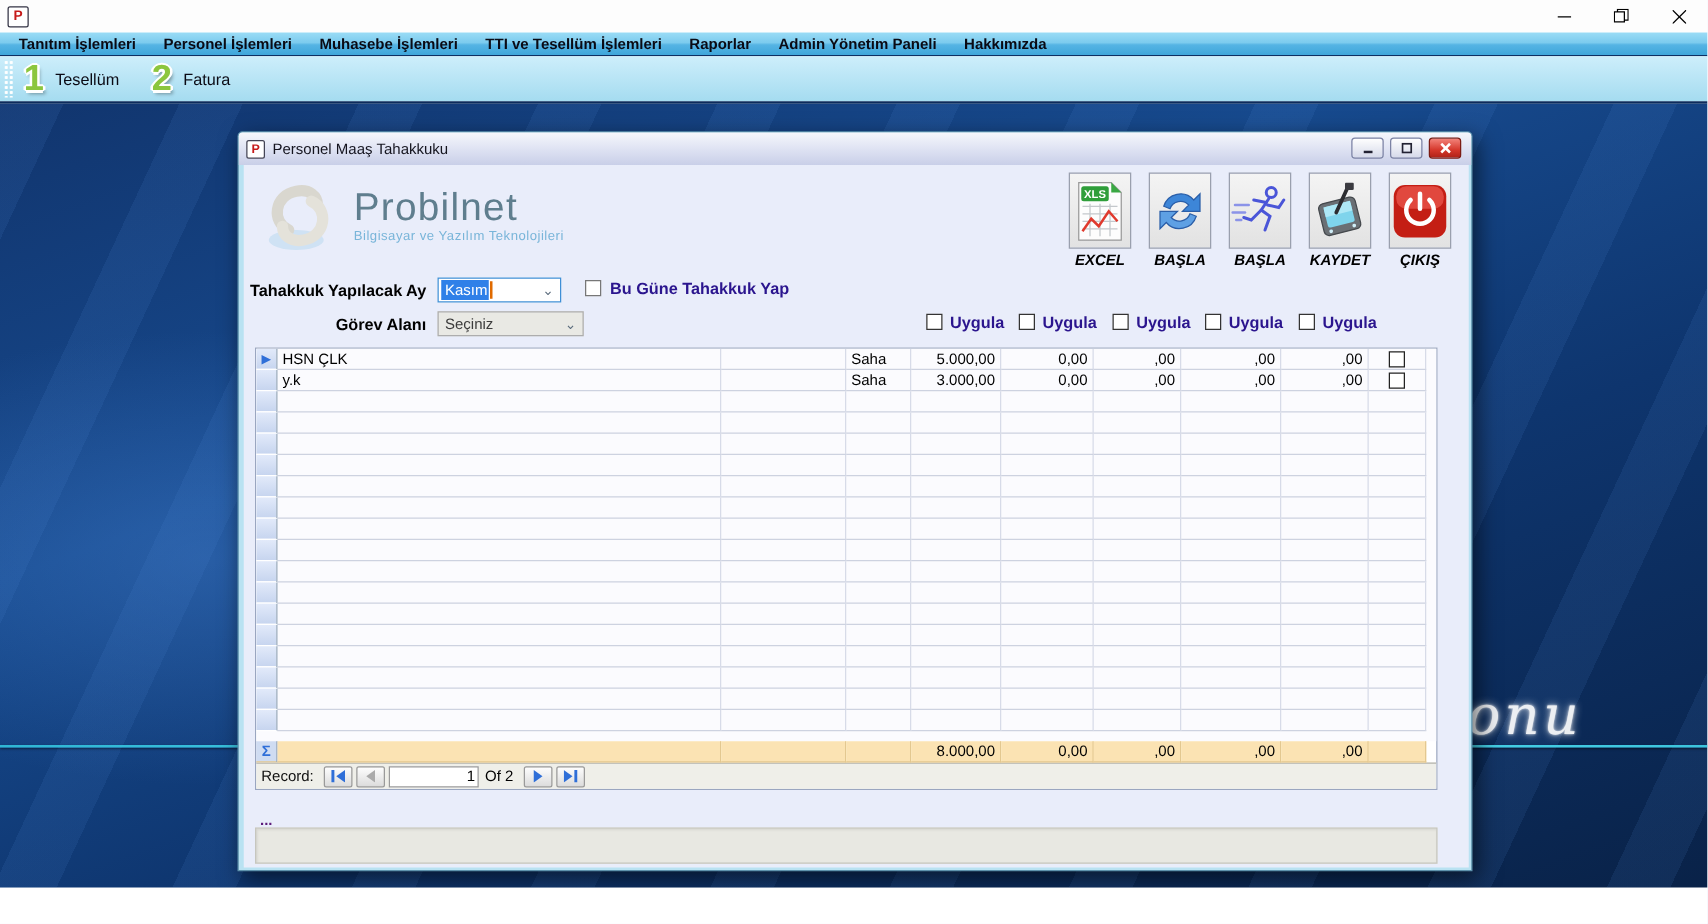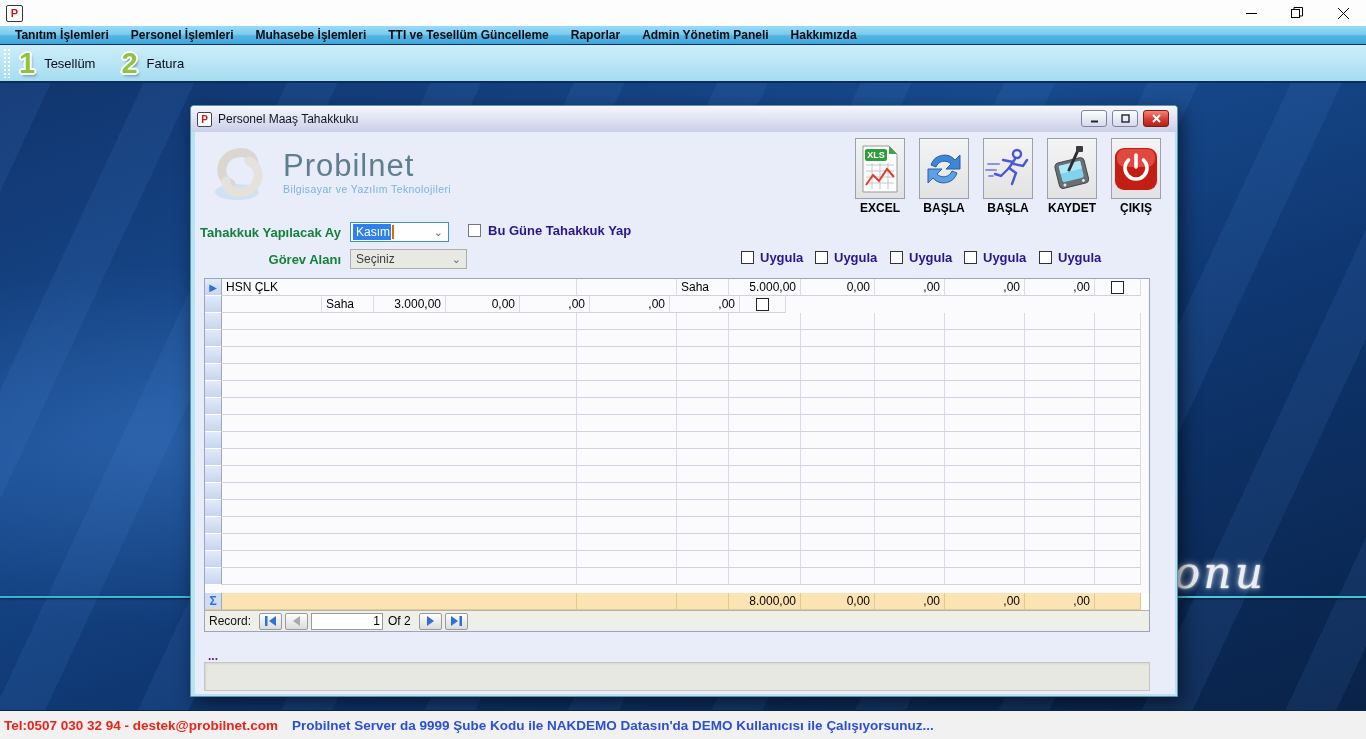--- a/index.html
+++ b/index.html
@@ -71,24 +71,24 @@
   .logo-wrap { position:absolute; left:12px; top:8px; width:300px; height:72px; display:flex; }
   .logo-text { margin-left:10px; padding-top:10px; }
   .logo-name { font-size:31px; color:#5f7e8e; letter-spacing:1px; line-height:32px; }
   .logo-tag { font-size:10.5px; color:#79b5d9; margin-top:1px; letter-spacing:.4px; }
 
   
   .actions { position:absolute; right:13px; top:6px; display:flex; gap:12px; }
   .action-btn { width:52px; display:flex; flex-direction:column; align-items:center; cursor:default; }
   .action-icon-box { width:50px; height:61px; background:linear-gradient(#f4f4f4,#e2e2e2);
     border:1px solid #9aa0ae; display:flex; align-items:center; justify-content:center; }
-  .action-label { margin-top:2px; font-size:12px; font-weight:bold; color:#000; white-space:nowrap; }
-
-  
-  .form-label { position:absolute; font-size:13px; font-weight:bold; color:#15803d; text-align:right; width:146px; left:0; }
+  .action-label { margin-top:2px; font-size:12px; font-weight:bold; color:#000; white-space:nowrap;font-style:italic; }
+
+  
+  .form-label { position:absolute; font-size:13px; font-weight:bold; color:#000000; text-align:right; width:146px; left:0; }
   .combo { position:absolute; height:20px; background:#fff; border:1px solid #3f8fd6; display:flex; align-items:center; font-size:12px; }
   .combo .sel { background:#2f80e8; color:#fff; padding:1px 1px 1px 3px; margin-left:2px; }
   .combo .caret-mark { width:2px; height:14px; background:#e06a00; margin-left:1px; }
   .combo .chev { margin-left:auto; margin-right:5px; color:#5a6b7c; font-size:11px; }
   .combo.disabled { background:#e9e9e4; border-color:#adadad; color:#3c3c3c; }
   .combo.disabled .plain { padding-left:5px; }
   .checkbox { position:absolute; width:13px; height:13px; background:#fff; border:1.5px solid #333; }
   .chk-label { position:absolute; font-size:13px; font-weight:bold; color:#2b158e; white-space:nowrap; }
 
   
@@ -149,21 +149,21 @@
             <line x1="11" y1="0" x2="0" y2="11" stroke="#000"></line>
           </svg>
       </div>
     </div>
   </div>
 
   <div class="menubar">
       <span class="menu-item">Tanıtım İşlemleri</span>
       <span class="menu-item">Personel İşlemleri</span>
       <span class="menu-item">Muhasebe İşlemleri</span>
-      <span class="menu-item">TTI ve Tesellüm Güncelleme</span>
+      <span class="menu-item">TTI ve Tesellüm İşlemleri</span>
       <span class="menu-item">Raporlar</span>
       <span class="menu-item">Admin Yönetim Paneli</span>
       <span class="menu-item">Hakkımızda</span>
     </div>
 
   <div class="toolbar">
     <div class="tb-grip"></div>
   <div class="tb-item">
         <span class="tb-num">1</span>
         <span class="tb-label">Tesellüm</span>
@@ -330,20 +330,21 @@
                 <div class="g-cell num" style="width: 74px;">0,00</div>
                 <div class="g-cell num" style="width: 70px;">,00</div>
                 <div class="g-cell num" style="width: 80px;">,00</div>
                 <div class="g-cell num" style="width: 70px;">,00</div>
                 <div class="g-cell" style="width: 46px;">
                   <div class="g-check"></div>
                 </div>
               </div>
               <div class="g-row">
                 <div class="g-cell g-sel" style="width: 17px; padding: 0px;"></div>
+                <div class="g-cell" style="width: 355px;">y.k</div>
                 <div class="g-cell" style="width: 100px;"></div>
                 <div class="g-cell" style="width: 52px;">Saha</div>
                 <div class="g-cell num" style="width: 72px;">3.000,00</div>
                 <div class="g-cell num" style="width: 74px;">0,00</div>
                 <div class="g-cell num" style="width: 70px;">,00</div>
                 <div class="g-cell num" style="width: 80px;">,00</div>
                 <div class="g-cell num" style="width: 70px;">,00</div>
                 <div class="g-cell" style="width: 46px;">
                   <div class="g-check"></div>
                 </div>
@@ -584,18 +585,14 @@
           </div>
         </div>
 
         <div class="dots">...</div>
         <div class="bottom-panel"></div>
 
       </div>
     </div>
   </div>
 
-  <div class="statusbar">
-    <span class="status-phone">Tel:0507 030 32 94 - destek@probilnet.com</span>
-    <span class="status-info">Probilnet Server da 9999 Şube Kodu ile NAKDEMO Datasın'da DEMO Kullanıcısı ile Çalışıyorsunuz...</span>
-  </div>
 
 </div>
 
 </body></html>

